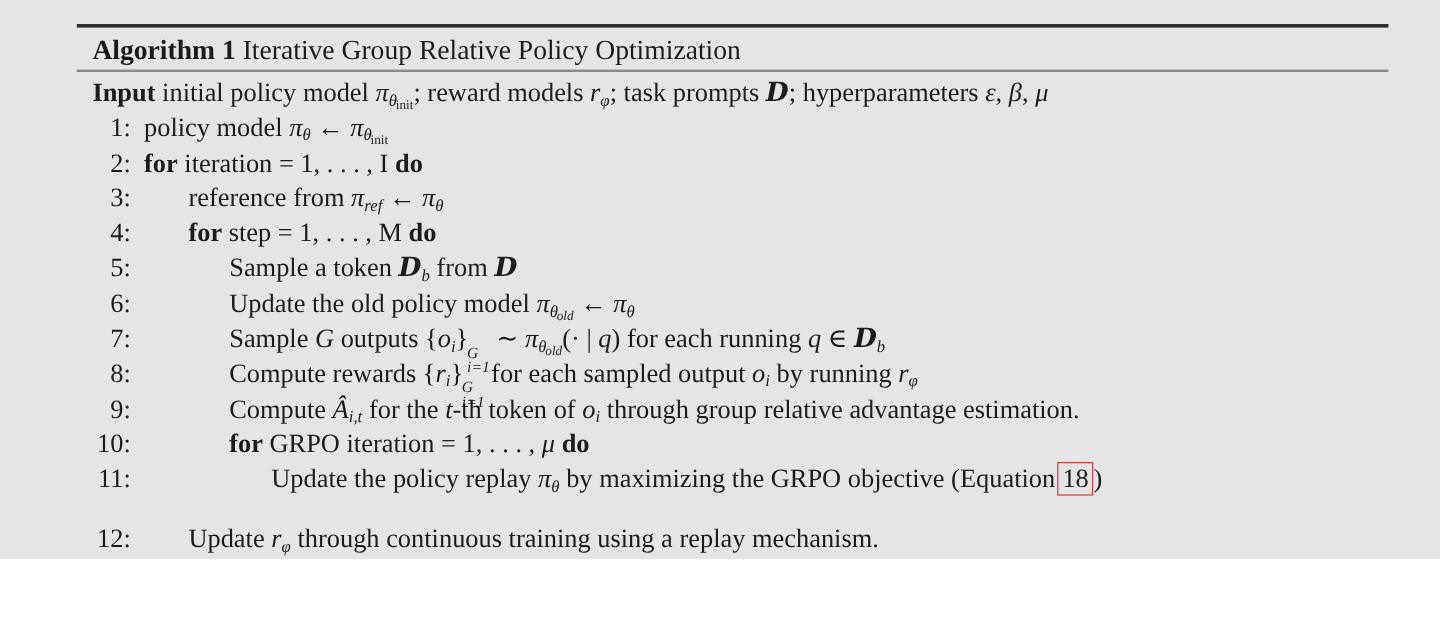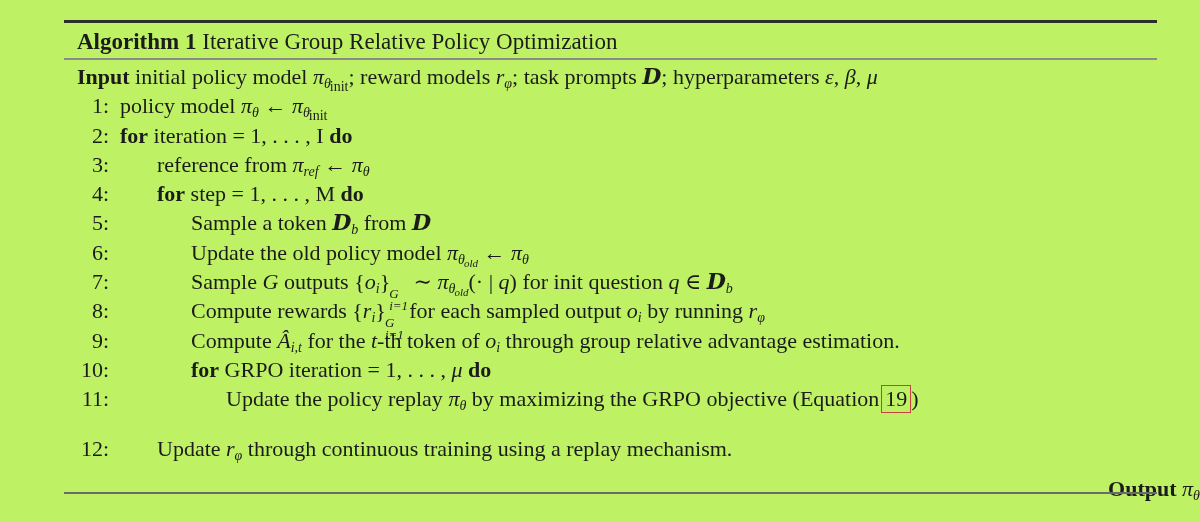--- a/index.html
+++ b/index.html
@@ -1,37 +1,37 @@
 <!DOCTYPE html>
 <html><head>
 <meta charset="utf-8">
 <style>
   html, body { margin:0; padding:0; background:#ffffff; }
   .page {
-    position:relative; width:1200px; height:522px; background:#bef264;
+    position:relative; width:1200px; height:466px; background:#e5e5e5;
     font-family:"Liberation Serif","DejaVu Serif",serif;
     color:#1b1b1b; font-size:22px; overflow:hidden;
   }
   .rule { position:absolute; left:64px; width:1093px; }
   .rule-top    { top:20px;  height:3px; background:#2e2e2e; }
   .rule-mid    { top:58px;  height:2px; background:#8a8a8a; }
   .rule-bottom { top:492px; height:2px; background:#6b6b6b; }
   .algo-title { position:absolute; left:77px; top:27px; font-size:23px; line-height:30px; white-space:nowrap; }
   .algo-title .b { font-weight:bold; }
   #algo-body { position:absolute; left:0; top:62px; width:1200px; }
   .line { height:29.3px; line-height:29.3px; white-space:nowrap; }
   .line.input-line, .line.output-line { padding-left:77px; }
   .line.l12 { margin-top:20px; }
   .line.output-line { margin-top:11px;text-align:right; }
   .num { display:inline-block; width:45px; margin-left:64px; text-align:right; }
   .seg-p { }
   .seg-b { font-weight:bold; }
   .seg-i { font-style:italic; }
   .seg-sub    { font-style:italic; font-size:14px; vertical-align:-4px; }
-  .seg-subsub { font-style:normal; font-size:14px; vertical-align:-7px; margin-left:-1px; }
+  .seg-subsub { font-style:normal; font-size:11px; vertical-align:-7px; margin-left:-1px; }
   .seg-subsubi{ font-style:italic; font-size:11px; vertical-align:-7px; margin-left:-1px; }
   .seg-scr { font-style:italic; font-weight:600; font-family:"DejaVu Serif","Liberation Serif",serif; }
   .seg-boxed { border:1.5px solid #cc4040; padding:0 3px 1px 3px; margin-left:2px; line-height:normal; }
   .stack { display:inline-flex; flex-direction:column; align-items:flex-start;
            font-style:italic; font-size:13px; line-height:12px; vertical-align:-9px; margin-left:-1px; }
 </style>
 </head>
 <body>
 
 <div class="page">
@@ -44,25 +44,25 @@
       <div class="line input-line"><span class="content"><span class="seg-b">Input</span><span class="seg-p"> initial policy model </span><span class="seg-i">π</span><span class="seg-sub">θ</span><span class="seg-subsub">init</span><span class="seg-p">; reward models </span><span class="seg-i">r</span><span class="seg-sub">φ</span><span class="seg-p">; task prompts </span><span class="seg-scr">D</span><span class="seg-p">; hyperparameters </span><span class="seg-i">ε</span><span class="seg-p">, </span><span class="seg-i">β</span><span class="seg-p">, </span><span class="seg-i">μ</span></span></div>
       <div class="line"><span class="num">1:</span><span class="content" style="padding-left: 11px;"><span class="seg-p">policy model </span><span class="seg-i">π</span><span class="seg-sub">θ</span><span class="seg-p"> ← </span><span class="seg-i">π</span><span class="seg-sub">θ</span><span class="seg-subsub">init</span></span></div>
       <div class="line"><span class="num">2:</span><span class="content" style="padding-left: 11px;"><span class="seg-b">for</span><span class="seg-p"> iteration = 1, . . . , I </span><span class="seg-b">do</span></span></div>
       <div class="line"><span class="num">3:</span><span class="content" style="padding-left: 48px;"><span class="seg-p">reference from </span><span class="seg-i">π</span><span class="seg-sub">ref</span><span class="seg-p"> ← </span><span class="seg-i">π</span><span class="seg-sub">θ</span></span></div>
       <div class="line"><span class="num">4:</span><span class="content" style="padding-left: 48px;"><span class="seg-b">for</span><span class="seg-p"> step = 1, . . . , M </span><span class="seg-b">do</span></span></div>
       <div class="line"><span class="num">5:</span><span class="content" style="padding-left: 82px;"><span class="seg-p">Sample a token </span><span class="seg-scr">D</span><span class="seg-sub">b</span><span class="seg-p"> from </span><span class="seg-scr">D</span></span></div>
       <div class="line"><span class="num">6:</span><span class="content" style="padding-left: 82px;"><span class="seg-p">Update the old policy model </span><span class="seg-i">π</span><span class="seg-sub">θ</span><span class="seg-subsubi">old</span><span class="seg-p"> ← </span><span class="seg-i">π</span><span class="seg-sub">θ</span></span></div>
       <div class="line"><span class="num">7:</span><span class="content" style="padding-left: 82px; margin-top: 16px;"><span class="seg-p">Sample </span><span class="seg-i">G</span><span class="seg-p"> outputs </span><span class="seg-p">{</span><span class="seg-i">o</span><span class="seg-sub">i</span><span class="seg-p">}</span><span class="stack">
             <span class="st-sup">G</span>
             <span class="st-sub">i=1</span>
-          </span><span class="seg-p"> ∼ </span><span class="seg-i">π</span><span class="seg-sub">θ</span><span class="seg-subsubi">old</span><span class="seg-p">(· | </span><span class="seg-i">q</span><span class="seg-p">) for init question </span><span class="seg-i">q</span><span class="seg-p"> ∈ </span><span class="seg-scr">D</span><span class="seg-sub">b</span></span></div>
+          </span><span class="seg-p"> ∼ </span><span class="seg-i">π</span><span class="seg-sub">θ</span><span class="seg-subsubi">old</span><span class="seg-p">(· | </span><span class="seg-i">q</span><span class="seg-p">) for each running </span><span class="seg-i">q</span><span class="seg-p"> ∈ </span><span class="seg-scr">D</span><span class="seg-sub">b</span></span></div>
       <div class="line"><span class="num">8:</span><span class="content" style="padding-left: 82px;"><span class="seg-p">Compute rewards </span><span class="seg-p">{</span><span class="seg-i">r</span><span class="seg-sub">i</span><span class="seg-p">}</span><span class="stack">
             <span class="st-sup">G</span>
             <span class="st-sub">i=1</span>
           </span><span class="seg-p"> for each sampled output </span><span class="seg-i">o</span><span class="seg-sub">i</span><span class="seg-p"> by running </span><span class="seg-i">r</span><span class="seg-sub">φ</span></span></div>
       <div class="line"><span class="num">9:</span><span class="content" style="padding-left: 82px;"><span class="seg-p">Compute </span><span class="seg-i">Â</span><span class="seg-sub">i,t</span><span class="seg-p"> for the </span><span class="seg-i">t</span><span class="seg-p">-th token of </span><span class="seg-i">o</span><span class="seg-sub">i</span><span class="seg-p"> through group relative advantage estimation.</span></span></div>
       <div class="line"><span class="num">10:</span><span class="content" style="padding-left: 82px;"><span class="seg-b">for</span><span class="seg-p"> GRPO iteration = 1, . . . , </span><span class="seg-i">μ</span><span class="seg-p"> </span><span class="seg-b">do</span></span></div>
-      <div class="line"><span class="num">11:</span><span class="content" style="padding-left: 117px;"><span class="seg-p">Update the policy replay </span><span class="seg-i">π</span><span class="seg-sub">θ</span><span class="seg-p"> by maximizing the GRPO objective (Equation</span><span class="seg-boxed">19</span><span class="seg-p">)</span></span></div>
+      <div class="line"><span class="num">11:</span><span class="content" style="padding-left: 117px;"><span class="seg-p">Update the policy replay </span><span class="seg-i">π</span><span class="seg-sub">θ</span><span class="seg-p"> by maximizing the GRPO objective (Equation</span><span class="seg-boxed">18</span><span class="seg-p">)</span></span></div>
       <div class="line l12"><span class="num">12:</span><span class="content" style="padding-left: 48px;"><span class="seg-p">Update </span><span class="seg-i">r</span><span class="seg-sub">φ</span><span class="seg-p"> through continuous training using a replay mechanism.</span></span></div>
       <div class="line output-line"><span class="content"><span class="seg-b">Output</span><span class="seg-p"> </span><span class="seg-i">π</span><span class="seg-sub">θ</span></span></div>
     </div>
   <div class="rule rule-bottom"></div>
 </div>
 
 </body></html>

